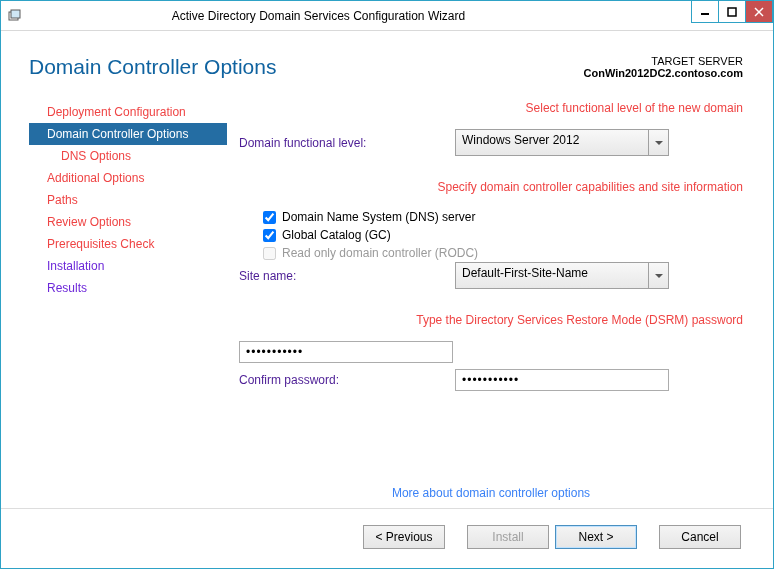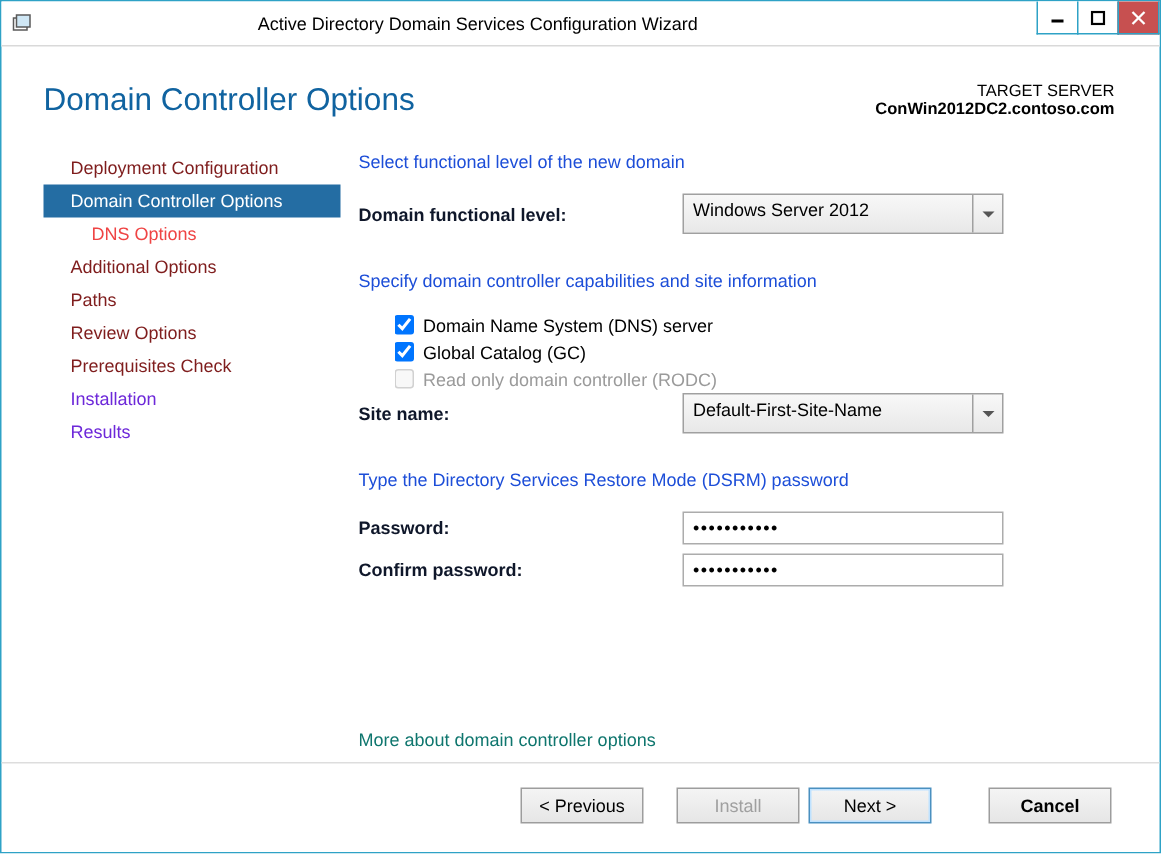--- a/index.html
+++ b/index.html
@@ -80,47 +80,46 @@
     flex: 1;
     display: flex;
     gap: 0;
   }
   .sidebar {
     width: 198px;
     font-size: 12px;
   }
   .side-item {
     padding: 4px 14px 4px 18px;
-    color: #7f1d1d;
+    color: #ef4444;
     cursor: pointer;
     white-space: nowrap;
   }
   .side-item.selected {
     background: #246da3;
     color: #fff;
   }
   .side-item.sub { padding-left: 32px; color: #ef4444; }
   .side-item.disabled { color: #6d28d9; cursor: default; }
   .main {
     flex: 1;
     font-size: 12px;
     padding-left: 12px;
     display: flex;
     flex-direction: column;
   }
-  .section-text { margin: 0 0 14px; color: #1d4ed8; }
+  .section-text { margin: 0 0 14px; color: #ef4444; text-align: right; }
   .form-row {
     display: flex;
     align-items: center;
     margin-bottom: 6px;
   }
   .form-row .label {
     width: 216px;
-    color: #0f172a;
-    font-weight: bold;
+    color: #4c1d95;
   }
   .dropdown {
     display: flex;
     width: 214px;
     height: 27px;
     border: 1px solid #a0a0a0;
     background: linear-gradient(#f8f8f8,#e8e8e8);
   }
   .dropdown .dd-text {
     flex: 1;
@@ -129,37 +128,37 @@
   }
   .dropdown .dd-btn {
     width: 20px;
     border-left: 1px solid #a0a0a0;
     display: flex;
     align-items: center;
     justify-content: center;
   }
   .chk-row {
     display: flex;
-    align-items: flex-start;
+    align-items: flex-end;
     margin: 2px 0 2px 0;
     padding-left: 24px;
   }
   .chk-row input { margin: 0 6px 0 0; }
   .chk-row.disabled { color: #9a9a9a; }
   .pw-input {
     width: 214px;
     height: 22px;
     border: 1px solid #acacac;
     padding: 2px 6px;
     font-family: inherit;
     font-size: 12px;
     letter-spacing: 1px;
   }
   .spacer { flex: 1; }
-  .more-link { color: #0f766e; margin: 8px 0 8px; cursor: pointer; }
+  .more-link { color: #3b82f6; margin: 8px 0 8px; cursor: pointer; text-align: center; }
   .footer {
     height: 46px;
     border-top: 1px solid #ddd;
     display: flex;
     align-items: center;
     justify-content: flex-end;
     gap: 6px;
     padding-top: 10px;
     margin: 0 -30px 0 -28px;
     padding-right: 32px;
@@ -168,21 +167,21 @@
     min-width: 82px;
     height: 24px;
     border: 1px solid #9d9d9d;
     background: linear-gradient(#f4f4f4,#e6e6e6);
     font-family: inherit;
     font-size: 12px;
     cursor: pointer;
   }
   .btn.default { border: 1px solid #4a90c0; box-shadow: inset 0 0 0 1px #bfe2ff; }
   .btn.disabled { color: #a0a0a0; cursor: default; }
-  .btn.cancel { margin-left: 32px; font-weight: bold; }
+  .btn.cancel { margin-left: 16px; }
   .arrow-down {
     width: 0; height: 0;
     border-left: 4px solid transparent;
     border-right: 4px solid transparent;
     border-top: 4px solid #555;
   }
 </style>
 </head>
 <body>
 
@@ -279,21 +278,20 @@
                 <div class="arrow-down"></div>
               </div>
           </div>
         </div>
 
         <div style="height:18px"></div>
 
         <div class="section-text">Type the Directory Services Restore Mode (DSRM) password</div>
 
         <div class="form-row">
-          <div class="label">Password:</div>
           <input class="pw-input" type="text" value="•••••••••••" style="">
         </div>
         <div class="form-row">
           <div class="label">Confirm password:</div>
           <input class="pw-input" type="text" value="•••••••••••" style="">
         </div>
 
         <div class="spacer"></div>
 
         <div class="more-link">More about domain controller options</div>

